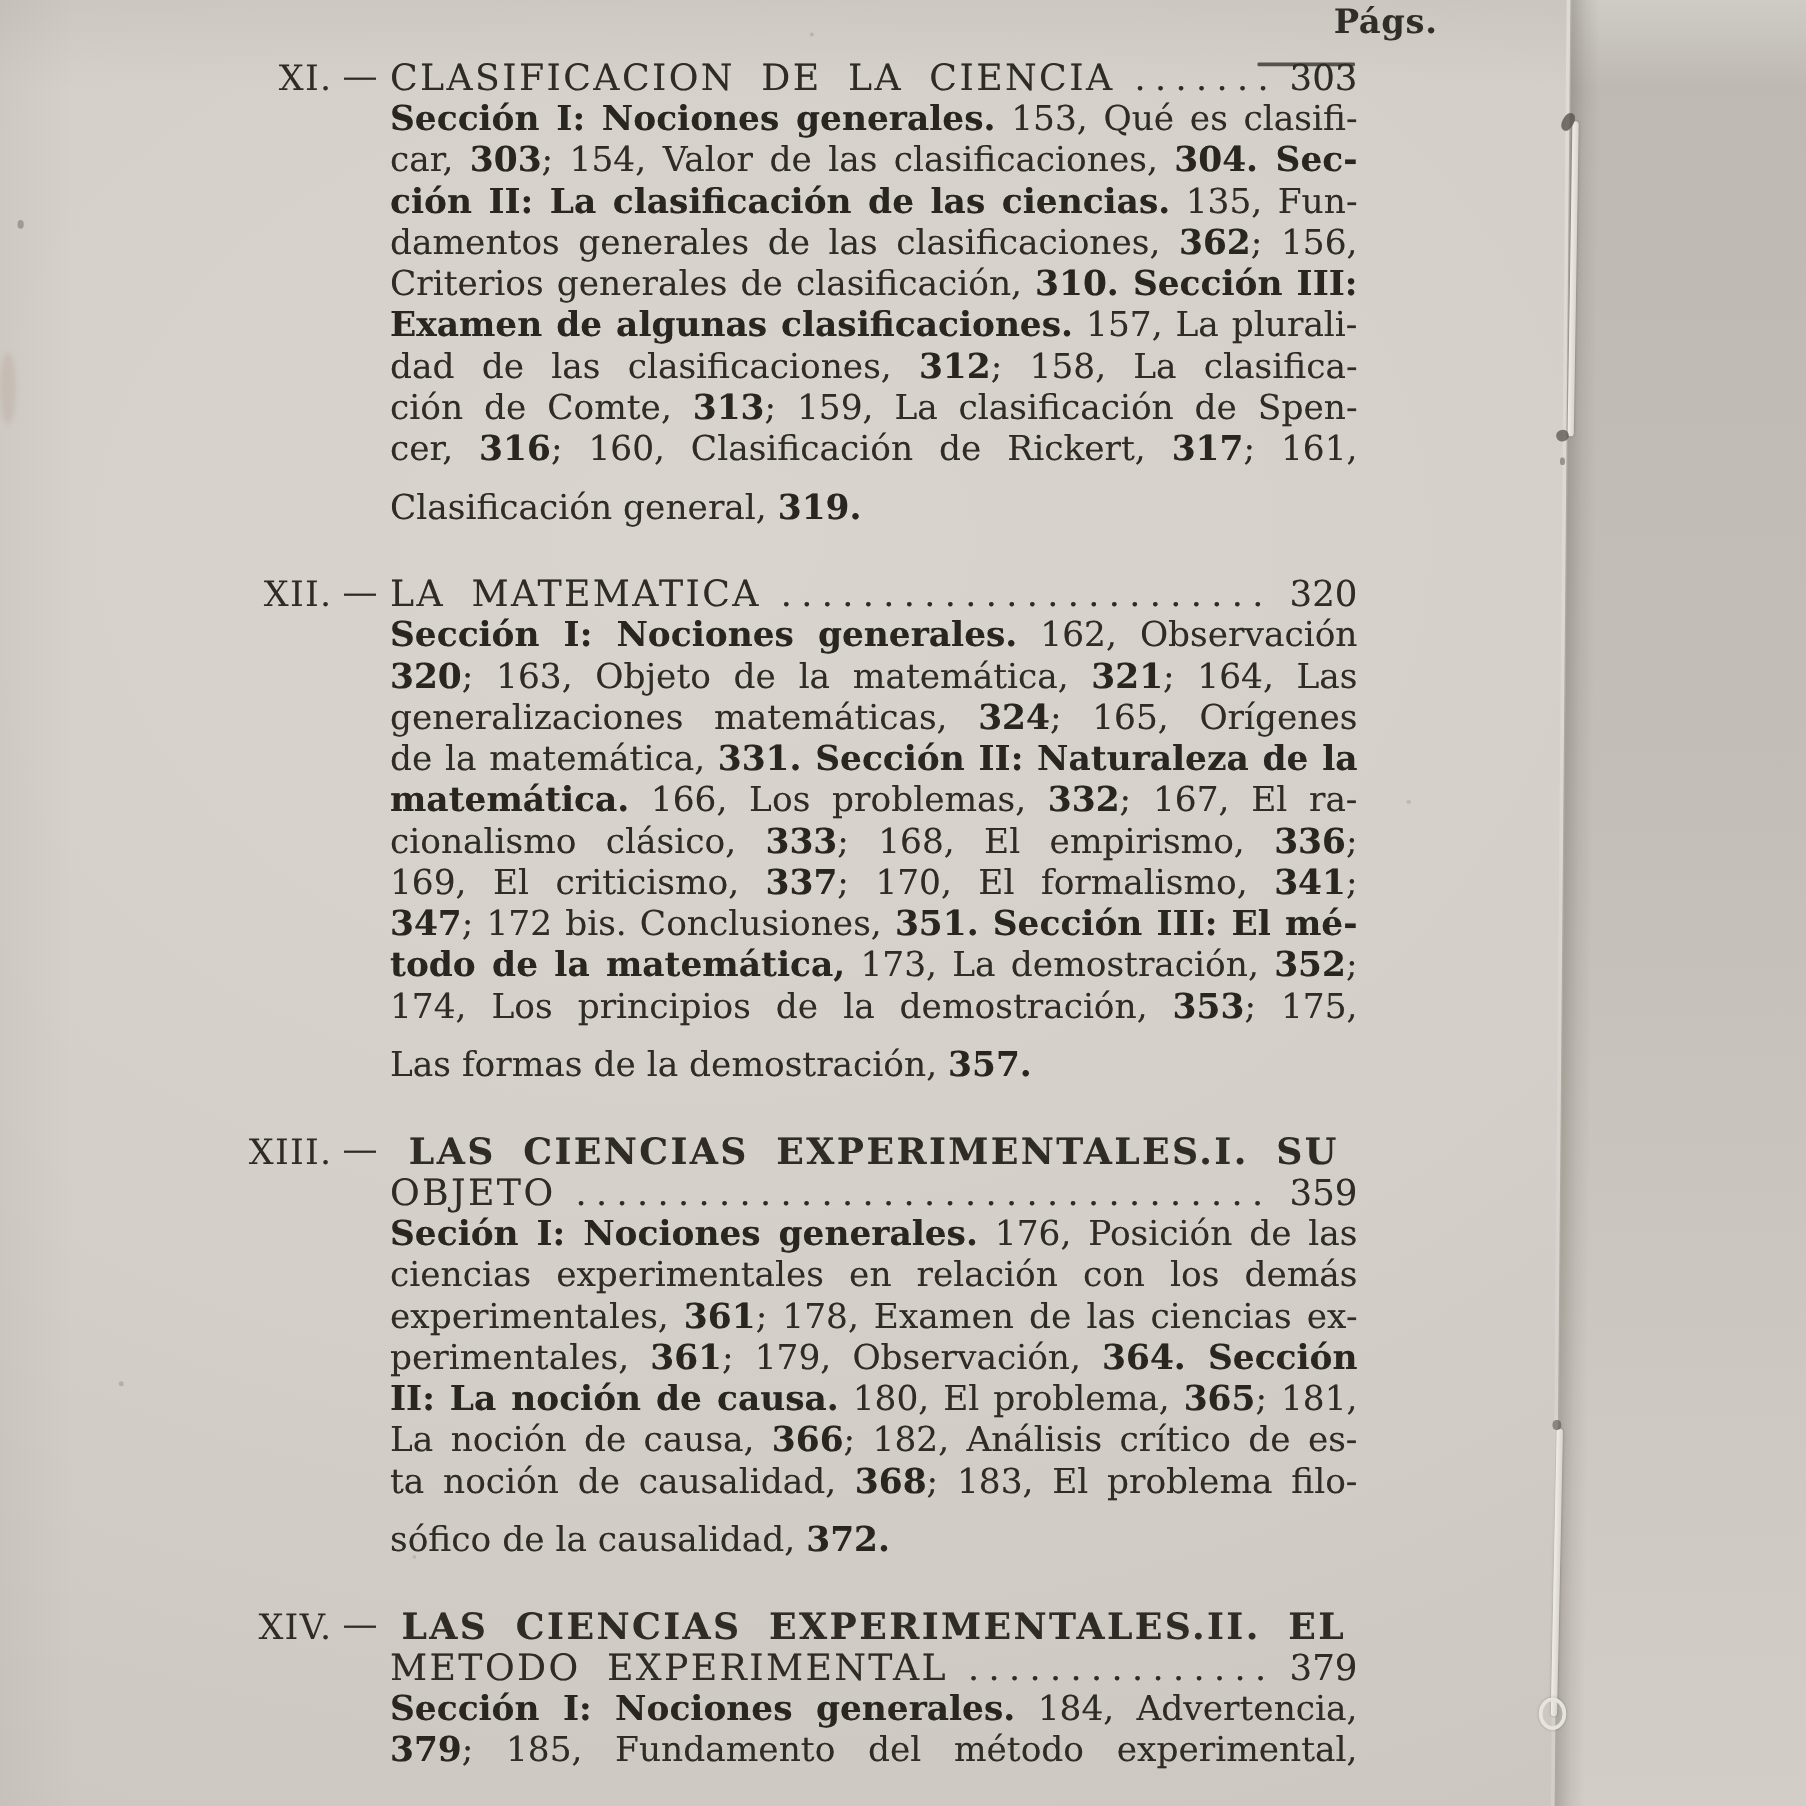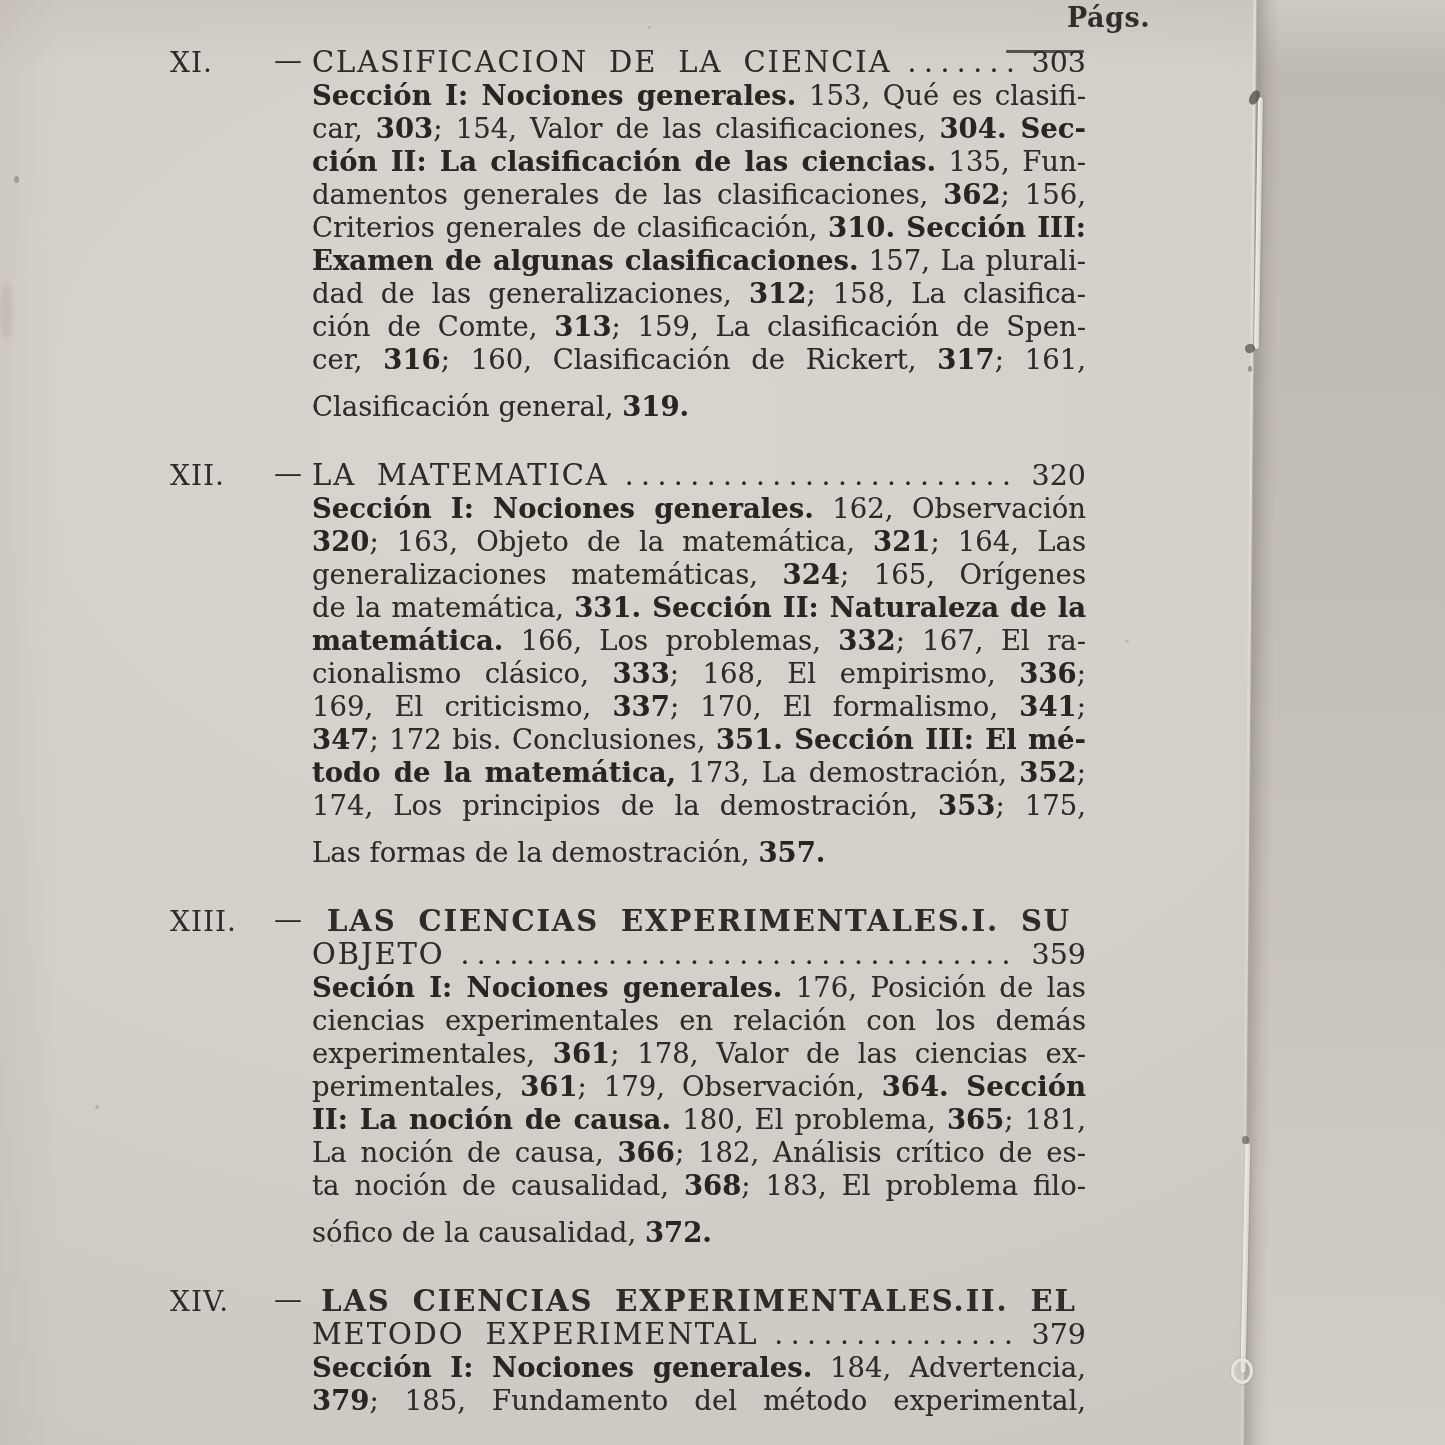--- a/index.html
+++ b/index.html
@@ -44,21 +44,21 @@
 
   .pags{position:absolute;left:1067px;top:2px;font-size:27px;font-weight:bold;
     color:#312e29;letter-spacing:.5px;}
   .pags-rule{position:absolute;left:1006px;top:50px;width:78px;height:3px;
     background:#403d38;opacity:.85;border-radius:1px;}
 
   .toc{position:absolute;left:170px;top:46px;width:916px;color:#2f2c27;}
   .section{position:relative;margin-bottom:36px;}
   .line{line-height:33px;min-height:33px;padding-left:142px;font-size:27.5px;
     text-shadow:0 0 .5px rgba(47,44,39,.35);}
-  .numeral{position:absolute;left:0;top:0;width:96px;text-align:left;
+  .numeral{position:absolute;left:0;top:0;width:96px;text-align:right;
     font-size:28px;letter-spacing:1px;white-space:nowrap;}
   .numdash{position:absolute;left:104px;top:-2px;width:40px;font-size:28px;}
   .title-row{display:flex;align-items:baseline;}
   .title-row.split{justify-content:center;font-weight:bold;}
   .title-text{white-space:pre;font-size:29px;letter-spacing:1.9px;word-spacing:10px;}
   .leader{flex:1 1 auto;overflow:hidden;white-space:nowrap;font-size:28px;
     letter-spacing:7.5px;margin:0 6px 0 16px;}
   .pagenum{flex:0 0 64px;text-align:right;font-size:28.5px;}
   .body-line.justify{text-align:justify;text-align-last:justify;}
   .body-line.lastline{text-align:left;margin-top:14px;}
@@ -86,21 +86,21 @@
           <span class="title-text">CLASIFICACION DE LA CIENCIA</span>
           <span class="leader">............</span>
           <span class="pagenum">303</span>
         </div>
         <div class="line body-line justify"><span class="seg bold">Sección I: Nociones generales.</span><span class="seg"> 153, Qué es clasifi-</span></div>
         <div class="line body-line justify"><span class="seg">car, </span><span class="seg bold">303</span><span class="seg">; 154, Valor de las clasificaciones, </span><span class="seg bold">304. Sec-</span></div>
         <div class="line body-line justify"><span class="seg bold">ción II: La clasificación de las ciencias.</span><span class="seg"> 135, Fun-</span></div>
         <div class="line body-line justify"><span class="seg">damentos generales de las clasificaciones, </span><span class="seg bold">362</span><span class="seg">; 156,</span></div>
         <div class="line body-line justify"><span class="seg">Criterios generales de clasificación, </span><span class="seg bold">310. Sección III:</span></div>
         <div class="line body-line justify"><span class="seg bold">Examen de algunas clasificaciones.</span><span class="seg"> 157, La plurali-</span></div>
-        <div class="line body-line justify"><span class="seg">dad de las generalizaciones, </span><span class="seg bold">312</span><span class="seg">; 158, La clasifica-</span></div>
+        <div class="line body-line justify"><span class="seg">dad de las clasificaciones, </span><span class="seg bold">312</span><span class="seg">; 158, La clasifica-</span></div>
         <div class="line body-line justify"><span class="seg">ción de Comte, </span><span class="seg bold">313</span><span class="seg">; 159, La clasificación de Spen-</span></div>
         <div class="line body-line justify"><span class="seg">cer, </span><span class="seg bold">316</span><span class="seg">; 160, Clasificación de Rickert, </span><span class="seg bold">317</span><span class="seg">; 161,</span></div>
         <div class="line body-line lastline"><span class="seg">Clasificación general, </span><span class="seg bold">319.</span></div>
       </div>
       <div class="section">
         <span class="numeral">XII.</span>
         <span class="numdash">—</span>
         <div class="line title-row">
           <span class="title-text">LA MATEMATICA</span>
           <span class="leader">............................</span>
@@ -125,21 +125,21 @@
           <span class="title-text">LAS CIENCIAS EXPERIMENTALES.</span>
           <span class="title-text">I. SU</span>
         </div>
         <div class="line title-row">
           <span class="title-text">OBJETO</span>
           <span class="leader">......................................</span>
           <span class="pagenum">359</span>
         </div>
         <div class="line body-line justify"><span class="seg bold">Seción I: Nociones generales.</span><span class="seg"> 176, Posición de las</span></div>
         <div class="line body-line justify"><span class="seg">ciencias experimentales en relación con los demás</span></div>
-        <div class="line body-line justify"><span class="seg">experimentales, </span><span class="seg bold">361</span><span class="seg">; 178, Valor de las ciencias ex-</span></div>
+        <div class="line body-line justify"><span class="seg">experimentales, </span><span class="seg bold">361</span><span class="seg">; 178, Examen de las ciencias ex-</span></div>
         <div class="line body-line justify"><span class="seg">perimentales, </span><span class="seg bold">361</span><span class="seg">; 179, Observación, </span><span class="seg bold">364. Sección</span></div>
         <div class="line body-line justify"><span class="seg bold">II: La noción de causa.</span><span class="seg"> 180, El problema, </span><span class="seg bold">365</span><span class="seg">; 181,</span></div>
         <div class="line body-line justify"><span class="seg">La noción de causa, </span><span class="seg bold">366</span><span class="seg">; 182, Análisis crítico de es-</span></div>
         <div class="line body-line justify"><span class="seg">ta noción de causalidad, </span><span class="seg bold">368</span><span class="seg">; 183, El problema filo-</span></div>
         <div class="line body-line lastline"><span class="seg">sófico de la causalidad, </span><span class="seg bold">372.</span></div>
       </div>
       <div class="section">
         <span class="numeral">XIV.</span>
         <span class="numdash">—</span>
         <div class="line title-row split">

